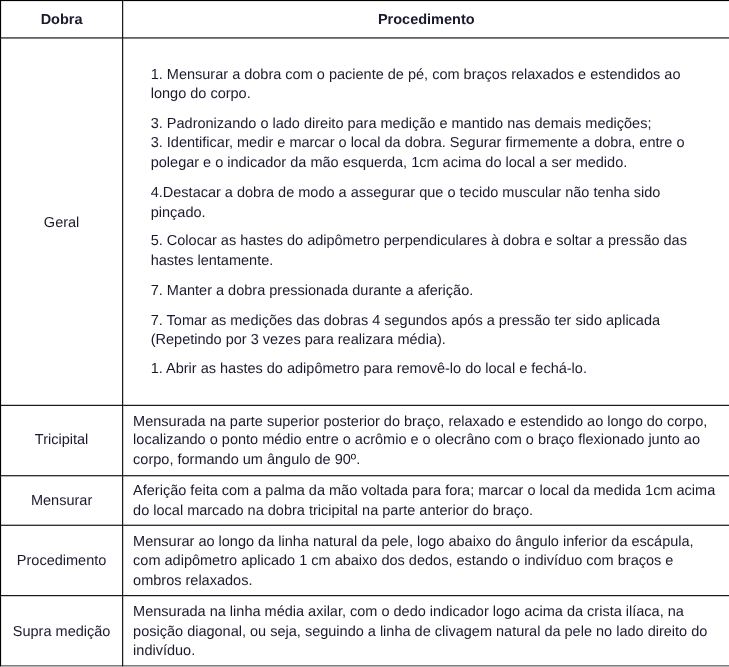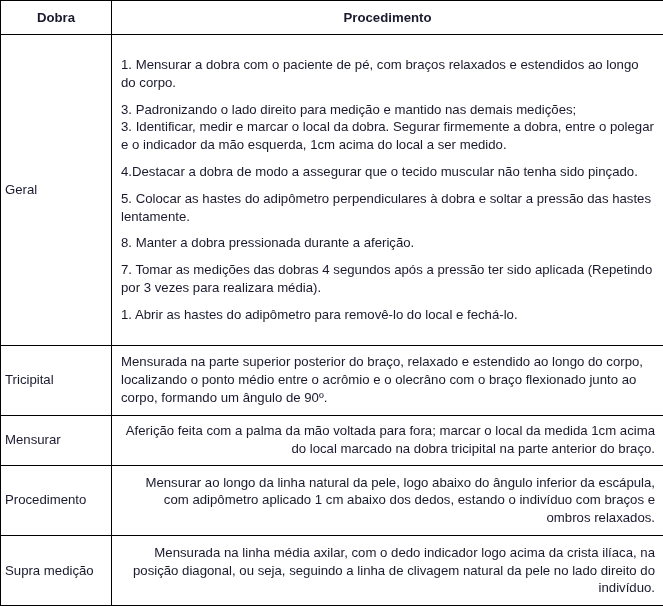--- a/index.html
+++ b/index.html
@@ -41,32 +41,33 @@
   thead th {
     text-align: center;
     font-weight: bold;
     color: #000000;
     font-size: 13.6px;
     height: 29px;
     padding: 2px 4px;
   }
 
   td.cell-dobra {
+    text-align: center;
     padding: 3px 4px;
     vertical-align: middle;
   }
   td.cell-proc {
     padding: 4px 8px 4px 9px;
     vertical-align: middle;
   }
   td.cell-proc.align-left   { text-align: left; }
-  td.cell-proc.align-center { text-align: right; }
+  td.cell-proc.align-center { text-align: left; }
 
   .proc-steps {
-    margin: 0;
+    margin: 16px;
     padding: 0;
     list-style: none;
   }
   .proc-steps li {
     margin: 0 0 9px 0;
     padding: 0;
   }
   .proc-steps li:last-child { margin-bottom: 0; }
   .proc-steps li.tight { margin-bottom: 0; }
 
@@ -94,21 +95,21 @@
 
       <tr>
         <td class="cell-dobra">Geral</td>
         <td class="cell-proc align-left">
           <ul class="proc-steps">
             <li>1. Mensurar a dobra com o paciente de pé, com braços relaxados e estendidos ao longo do corpo.</li>
             <li class="tight">3. Padronizando o lado direito para medição e mantido nas demais medições;</li>
             <li>3. Identificar, medir e marcar o local da dobra. Segurar firmemente a dobra, entre o polegar e o indicador da mão esquerda, 1cm acima do local a ser medido.</li>
             <li>4.Destacar a dobra de modo a assegurar que o tecido muscular não tenha sido pinçado.</li>
             <li>5. Colocar as hastes do adipômetro perpendiculares à dobra e soltar a pressão das hastes lentamente.</li>
-            <li>8. Manter a dobra pressionada durante a aferição.</li>
+            <li>7. Manter a dobra pressionada durante a aferição.</li>
             <li>7. Tomar as medições das dobras 4 segundos após a pressão ter sido aplicada (Repetindo por 3 vezes para realizara média).</li>
             <li>1. Abrir as hastes do adipômetro para removê-lo do local e fechá-lo.</li>
           </ul>
         </td>
       </tr>
 
       <tr>
         <td class="cell-dobra">Tricipital</td>
         <td class="cell-proc align-left">
           <p class="para">Mensurada na parte superior posterior do braço, relaxado e estendido ao longo do corpo, localizando o ponto médio entre o acrômio e o olecrâno com o braço flexionado junto ao corpo, formando um ângulo de 90º.</p>

